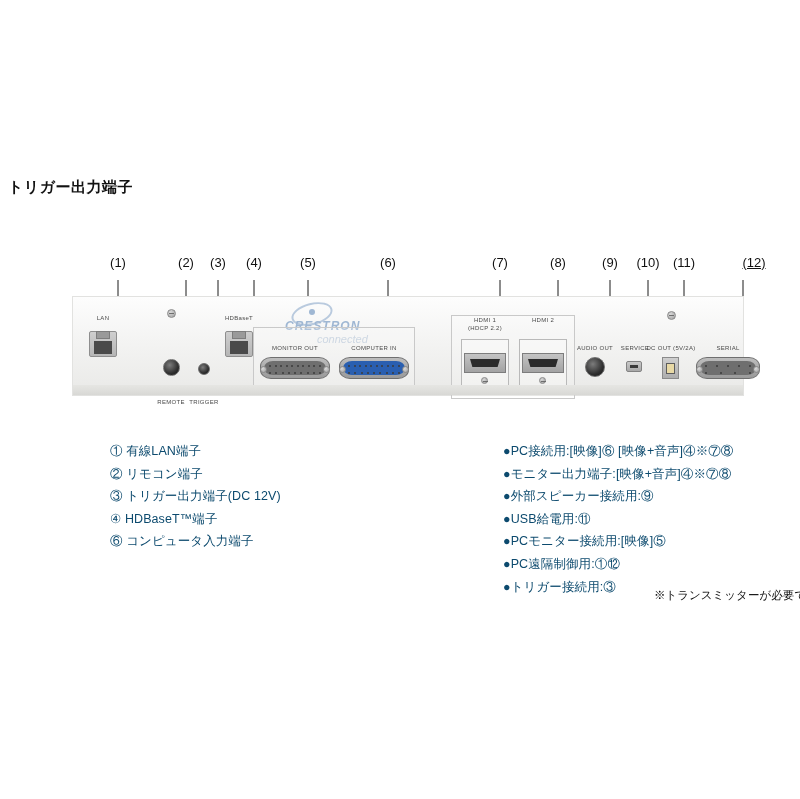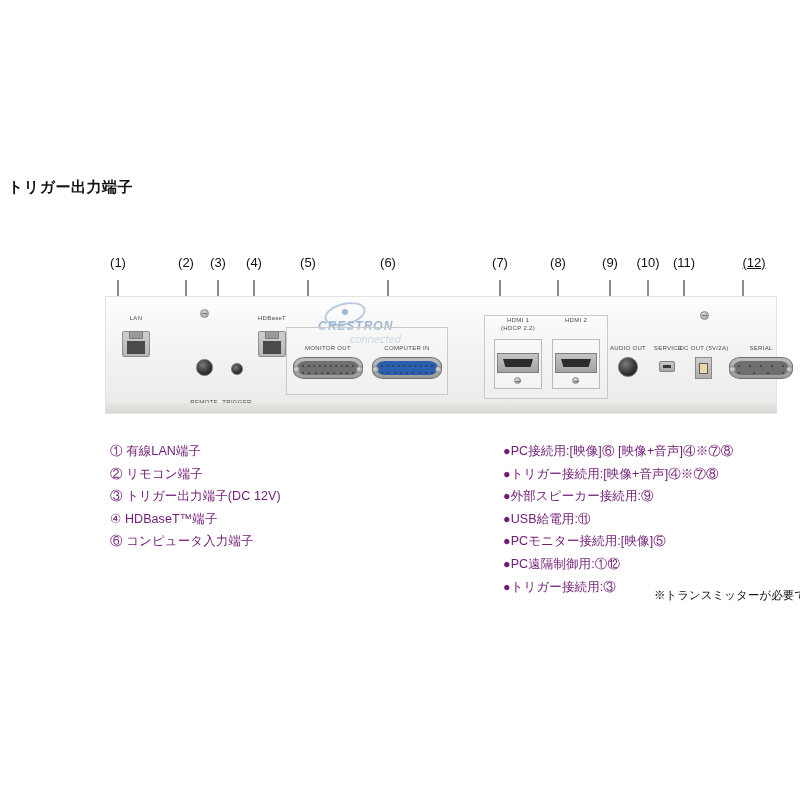--- a/index.html
+++ b/index.html
@@ -53,24 +53,24 @@
     left: 0;
     top: 0;
     width: 800px;
     height: 799px;
     pointer-events: none;
   }
 
   
   .panel {
     position: absolute;
-    left: 105px;
+    left: 72px;
     top: 296px;
     width: 672px;
-    height: 118px;
+    height: 100px;
     background: linear-gradient(180deg,#fdfdfd 0%, #f3f3f2 48%, #e9e9e7 100%);
     border: 1px solid #e2e2e0;
     box-sizing: border-box;
   }
   .panel:after {
     content: "";
     position: absolute;
     left: 0; right: 0; bottom: 0;
     height: 10px;
     background: linear-gradient(180deg,#e6e6e3,#d8d8d5);
@@ -281,21 +281,21 @@
     font-size: 11px;
     font-style: italic;
     color: #c3cfdd;
   }
 
   
   .legend {
     position: absolute;
     font-size: 12.5px;
     line-height: 22.6px;
-    color: #701a75;
+    color: #0c4a6e;
     white-space: nowrap;
   }
   .legend-col1 { left: 110px; top: 440px; }
   .legend-col2 { left: 262px; top: 440px; }
   .legend-col3 { left: 503px; top: 440px; }
   .legend div { letter-spacing: 0.1px; }
   .note {
     position:absolute;
     left: 654px;
     top: 588px;
@@ -482,21 +482,21 @@
     <div>① 有線LAN端子</div>
     <div>② リモコン端子</div>
     <div>③ トリガー出力端子(DC 12V)</div>
     <div>④ HDBaseT™端子</div>
     <div>⑥ コンピュータ入力端子</div>
   </div>
 
 
   <div class="legend legend-col3">
     <div>●PC接続用:[映像]⑥ [映像+音声]④※⑦⑧</div>
-    <div>●トリガー接続用:[映像+音声]④※⑦⑧</div>
+    <div>●モニター出力端子:[映像+音声]④※⑦⑧</div>
     <div>●外部スピーカー接続用:⑨</div>
     <div>●USB給電用:⑪</div>
     <div>●PCモニター接続用:[映像]⑤</div>
     <div>●PC遠隔制御用:①⑫</div>
     <div>●トリガー接続用:③</div>
   </div>
 
   <div class="note">※トランスミッターが必要です</div>
 
 </div>

